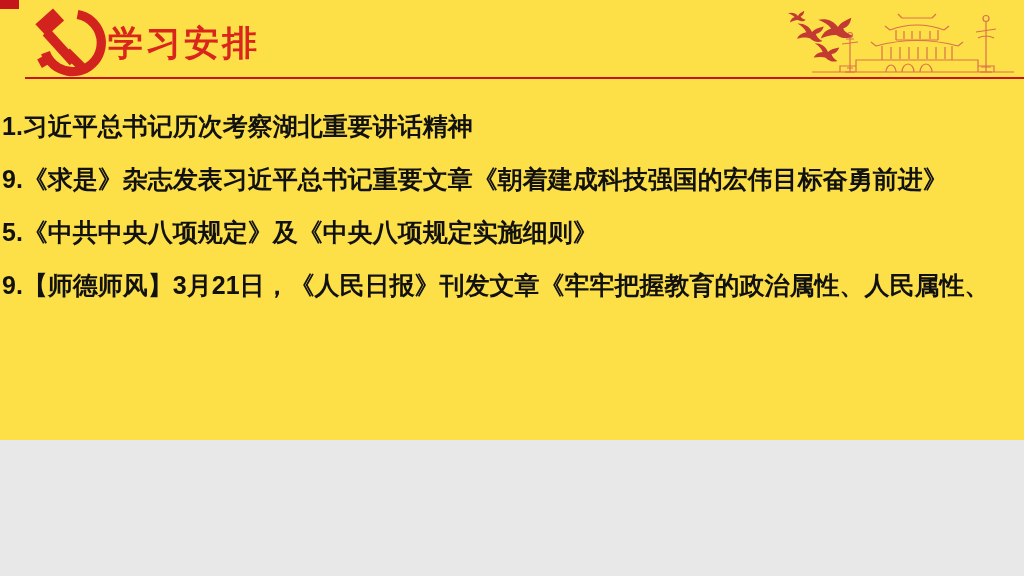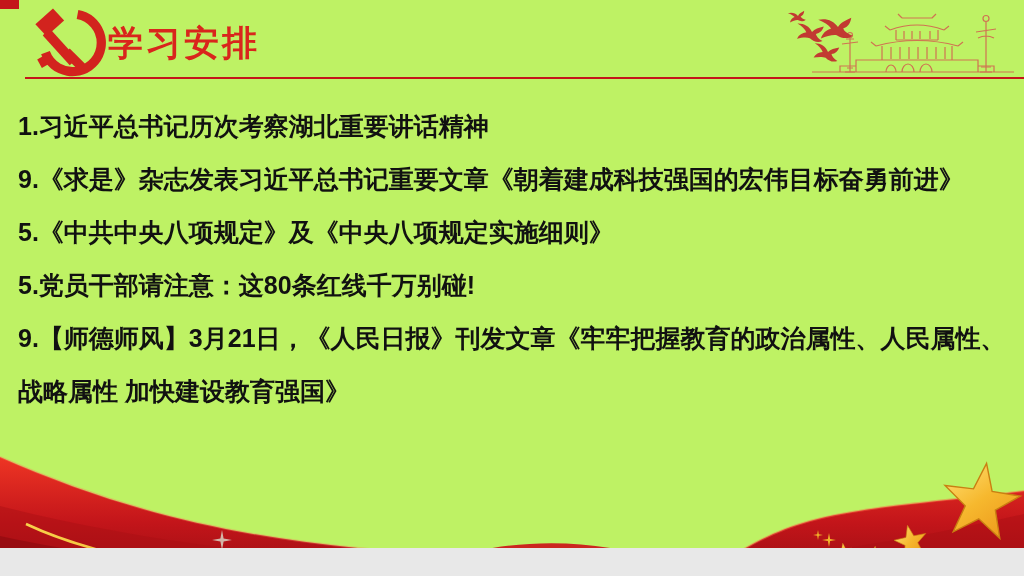--- a/index.html
+++ b/index.html
@@ -1,28 +1,28 @@
 <!DOCTYPE html>
 <html><head>
 <meta charset="utf-8">
 <style>
   html,body{margin:0;padding:0;background:#e8e8e8;}
   .slide{
-    position:relative;width:1024px;height:548px;background:#bef264;
+    position:relative;width:1024px;height:440px;background:#fde047;
     overflow:hidden;font-family:"Liberation Sans","DejaVu Sans",sans-serif;
   }
   .corner-chip{position:absolute;left:0;top:0;width:19px;height:9px;background:#c4161a;}
   .emblem{position:absolute;left:24px;top:2px;width:84px;height:78px;}
   .page-title{
     position:absolute;left:108px;top:20px;margin:0;
     font-size:35px;font-weight:bold;color:#d9251c;letter-spacing:3px;white-space:nowrap;
   }
   .header-rule{position:absolute;left:25px;top:77px;width:999px;height:2px;background:#c4161a;}
   .tiananmen{position:absolute;left:752px;top:2px;width:272px;height:76px;}
-  .content{position:absolute;left:18px;top:100px;width:1006px;}
+  .content{position:absolute;left:2px;top:100px;width:1006px;}
   .line{
     height:53px;line-height:53px;font-size:25px;font-weight:bold;color:#111111;
     white-space:nowrap;overflow:hidden;
   }
   .ribbon{position:absolute;left:0;top:436px;width:1024px;height:140px;}
 </style>
 </head>
 <body>
 
 <div class="slide">
@@ -69,23 +69,21 @@
       <use href="#bd" transform="translate(76,50) rotate(8) scale(0.75)"></use>
     </g>
   </svg>
 
   <div class="header-rule"></div>
 
   <div class="content">
     <div class="line">1.习近平总书记历次考察湖北重要讲话精神</div>
     <div class="line">9.《求是》杂志发表习近平总书记重要文章《朝着建成科技强国的宏伟目标奋勇前进》</div>
     <div class="line">5.《中共中央八项规定》及《中央八项规定实施细则》</div>
-    <div class="line">5.党员干部请注意：这80条红线千万别碰!</div>
     <div class="line">9.【师德师风】3月21日，《人民日报》刊发文章《牢牢把握教育的政治属性、人民属性、</div>
-    <div class="line">战略属性 加快建设教育强国》</div>
   </div>
 
   <svg class="ribbon" viewBox="0 0 1024 140" aria-hidden="true">
     <defs>
       <linearGradient id="rg" x1="0" y1="0" x2="0" y2="1">
         <stop offset="0" stop-color="#ee3524"></stop>
         <stop offset="0.55" stop-color="#c3151a"></stop>
         <stop offset="1" stop-color="#9a0d12"></stop>
       </linearGradient>
       <linearGradient id="goldL" x1="0" y1="0" x2="1" y2="0">

